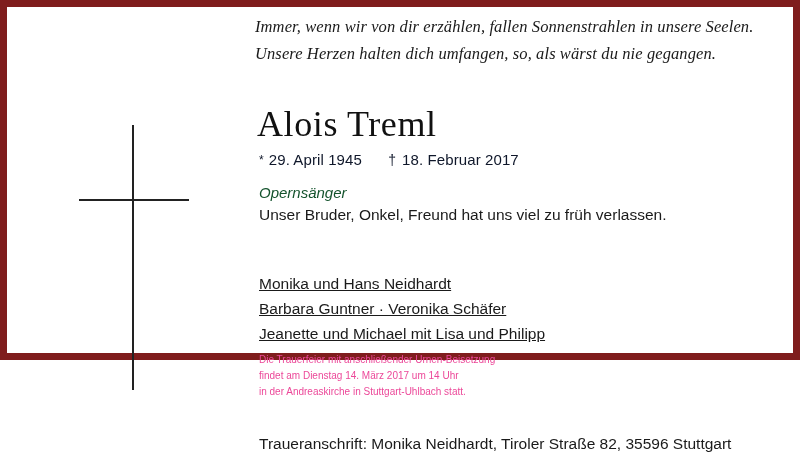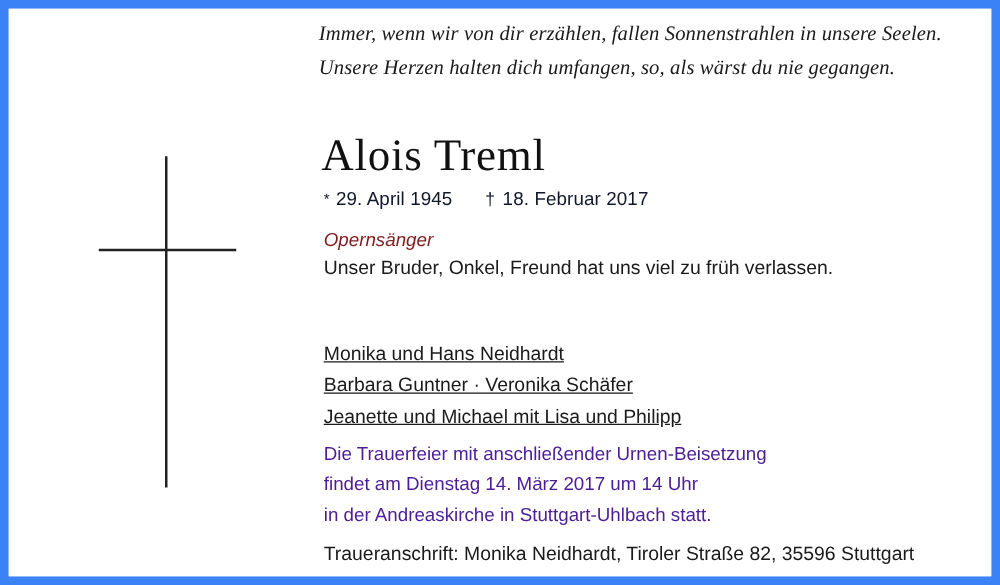--- a/index.html
+++ b/index.html
@@ -12,23 +12,23 @@
     height: 468px;
     overflow: hidden;
     font-family: "Liberation Sans", sans-serif;
     color: #1a1a1a;
   }
 
   .obituary {
     position: relative;
     box-sizing: border-box;
     width: 800px;
-    height: 468px;
+    height: 360px;
     background: #ffffff;
-    border: 7px solid #3b82f6;
+    border: 7px solid #7f1d1d;
   }
 
   .inner {
     position: relative;
     box-sizing: border-box;
     width: 100%;
     height: 100%;
     background: #ffffff;
     padding: 0;
   }
@@ -109,21 +109,21 @@
     margin-right: 6px;
   }
 
   
   .profession {
     position: absolute;
     left: 252px;
     top: 177px;
     font-size: 15px;
     font-style: italic;
-    color: #7f1d1d;
+    color: #14532d;
   }
 
   
   .message {
     position: absolute;
     left: 252px;
     top: 196px;
     font-size: 15.5px;
     line-height: 1.55;
     color: #1a1a1a;
@@ -141,23 +141,23 @@
   .family .line {
     white-space: nowrap;
     text-decoration: underline;
   }
 
   
   .ceremony {
     position: absolute;
     left: 252px;
     top: 345px;
-    font-size: 15px;
+    font-size: 10px;
     line-height: 1.62;
-    color: #4c1d95;
+    color: #ec4899;
   }
   .ceremony .line {
     white-space: nowrap;
   }
 
   
   .address {
     position: absolute;
     left: 252px;
     top: 428px;

